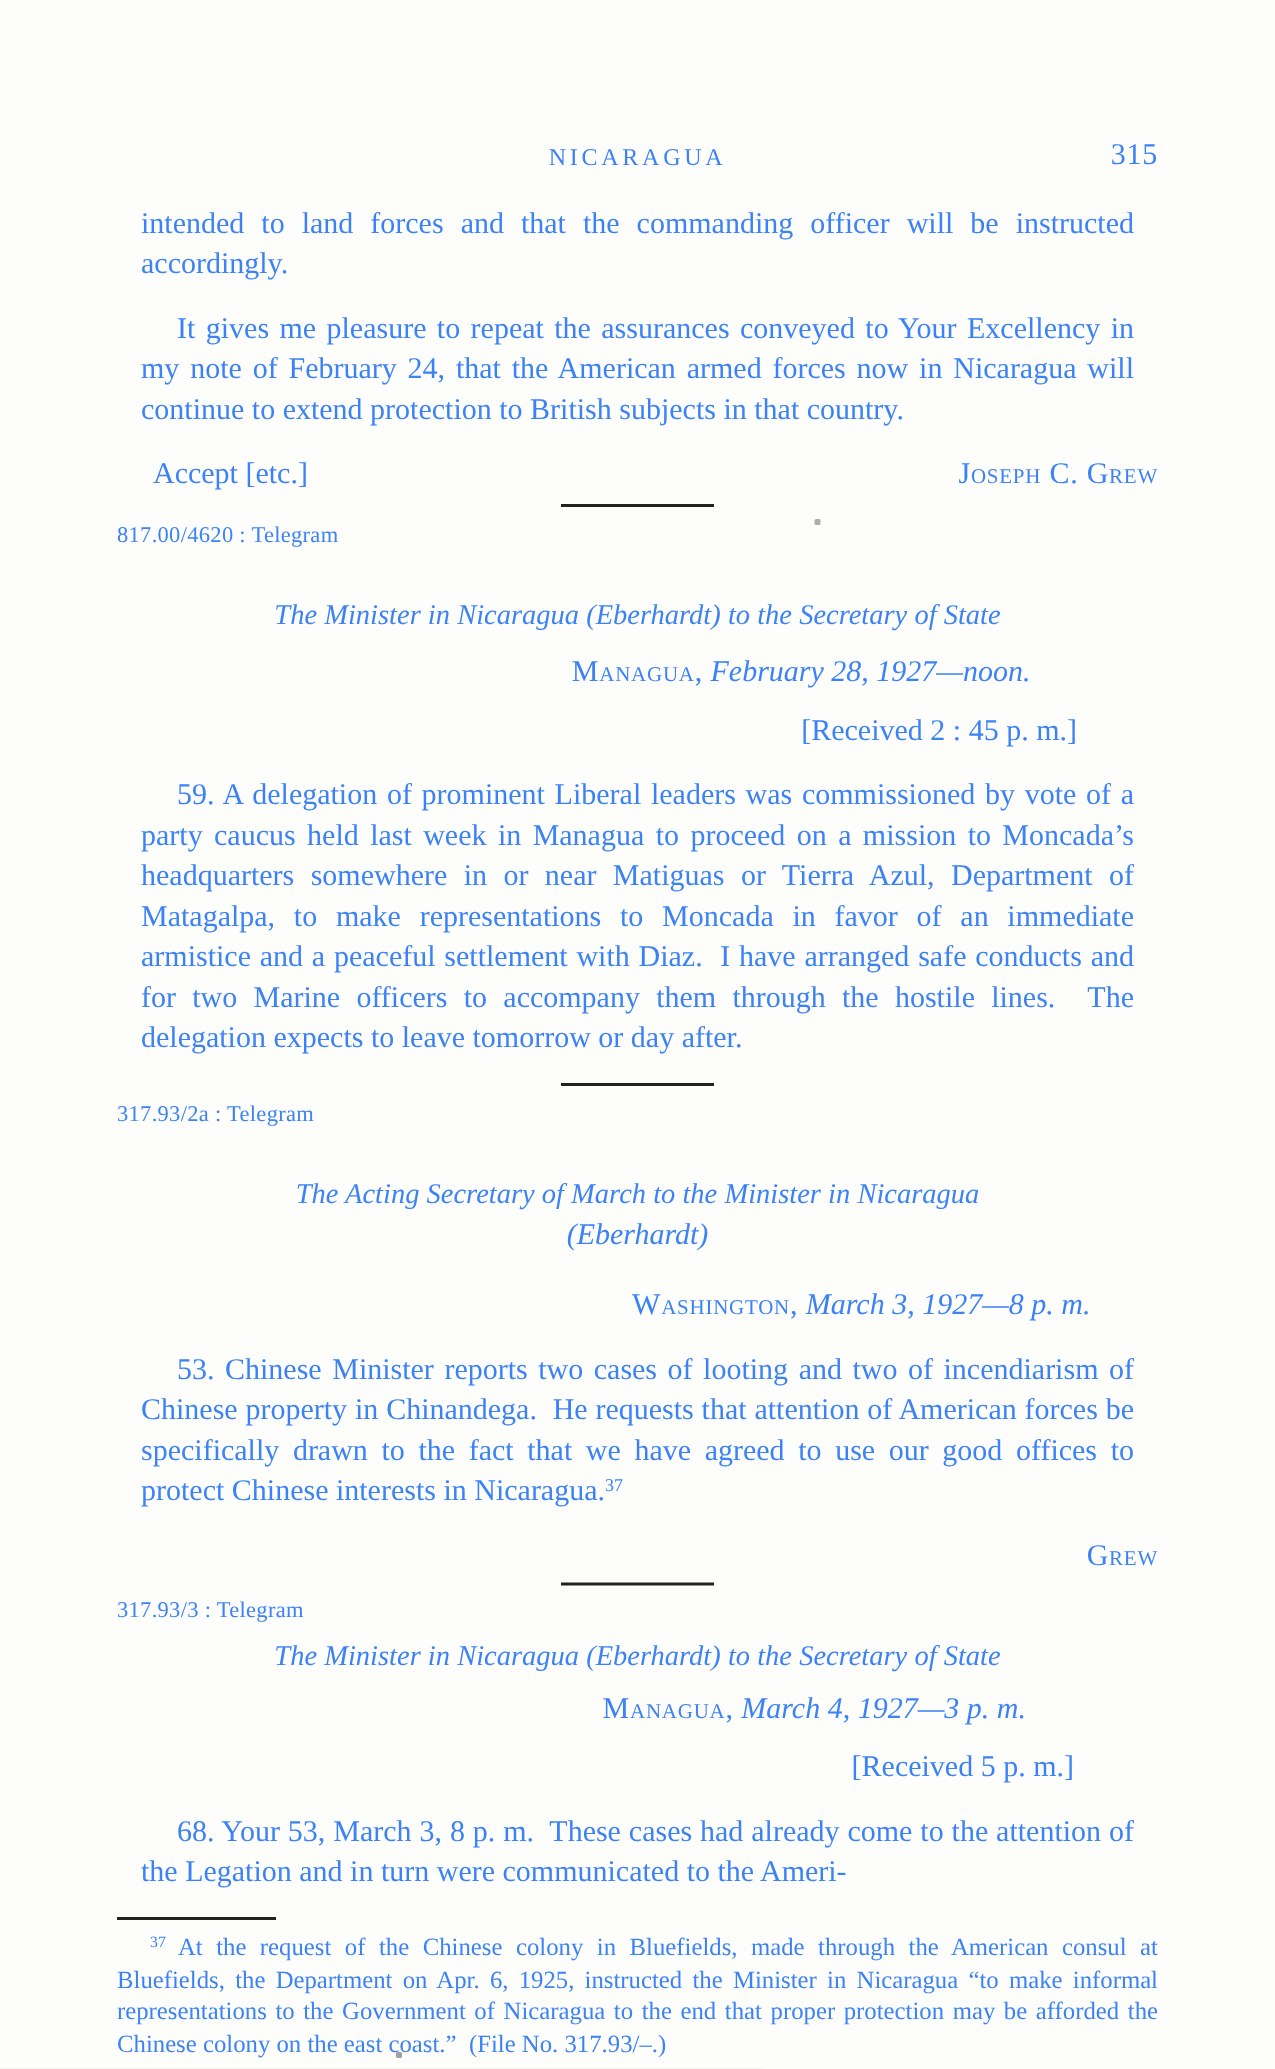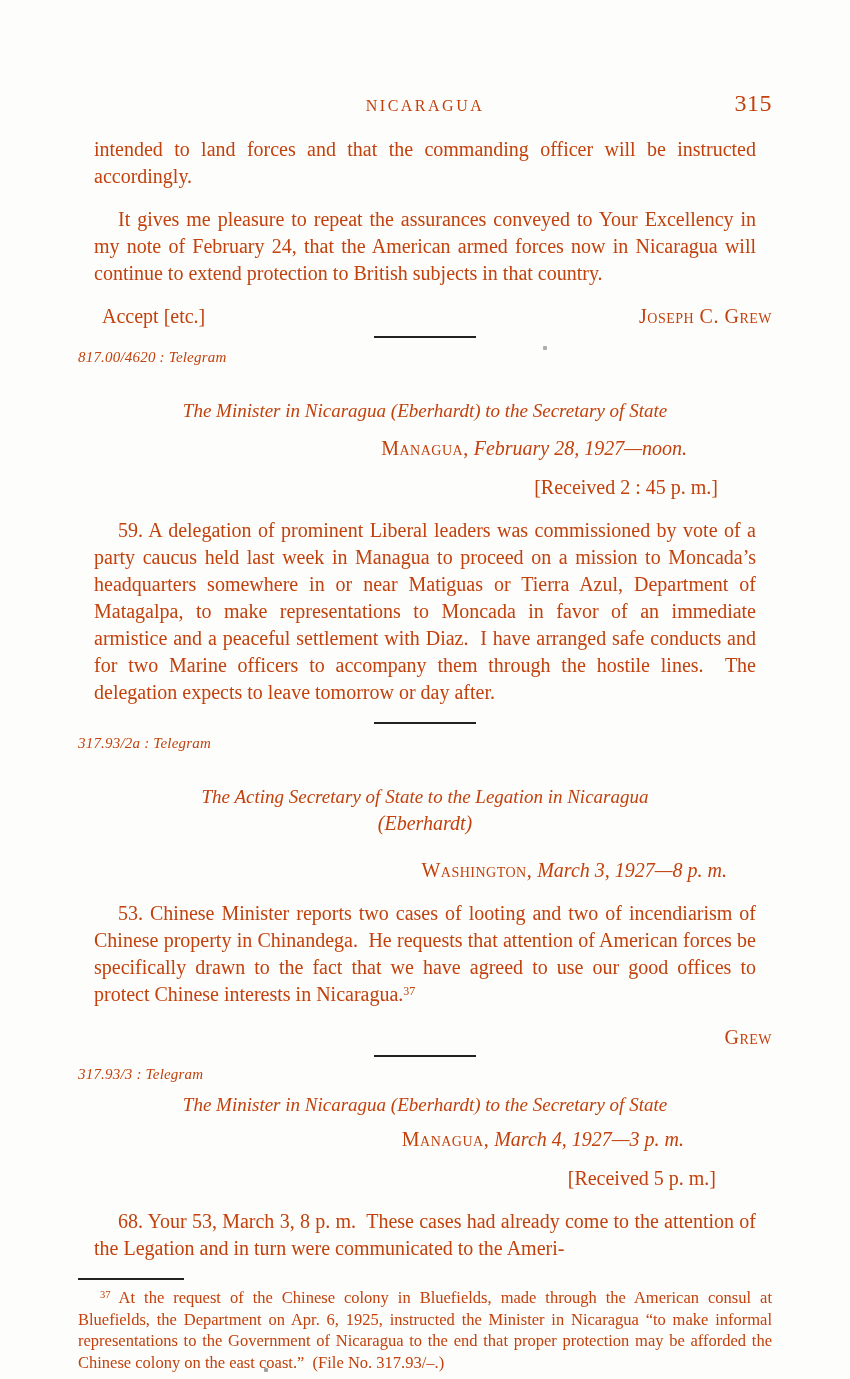--- a/index.html
+++ b/index.html
@@ -3,36 +3,36 @@
 <meta charset="utf-8">
 <style>
   html, body { margin: 0; padding: 0; background: #e9e9e9; }
   .page {
     position: relative;
     width: 850px;
     height: 1379px;
     margin: 0 auto;
     box-sizing: border-box;
     background: #fdfdfb;
-    color: #c2410c;
+    color: #3b82f6;
     padding: 93px 78px 0 78px;
     font-family: "Liberation Serif", "DejaVu Serif", serif;
     font-size: 20px;
     line-height: 27px;
     overflow: hidden;
   }
   
   .running-head { position: relative; margin-bottom: 17px; height: 26px; }
   .head-title {
     display: block; text-align: center;
     font-size: 16px; letter-spacing: 2.5px; line-height: 26px;
   }
   .page-num {
     position: absolute; right: 0; top: -3px;
-    font-size: 24px; letter-spacing: 0.5px;
+    font-size: 20px; letter-spacing: 0.5px;
   }
   
   p.body {
     margin: 16px; text-align: justify; white-space: pre-wrap;
     text-indent: 24px;
   }
   p.body.no-indent { text-indent: 0; }
   
   .closing-row {
     display: flex; justify-content: space-between; align-items: flex-end;
@@ -44,21 +44,20 @@
   .rule {
     width: 102px; height: 2px; background: #222;
     margin: 6px auto 10px auto;
   }
   .rule.r2 { margin-top: 6px; }
   .rule.r3 { margin-top: 4px; margin-bottom: 8px; }
   
   .file-label {
     font-size: 15px; line-height: 18px; margin: 0;
     letter-spacing: 0.2px;
-    font-style: italic;
   }
   .tg-heading {
     margin: 31px 0 0 0; text-align: center;
     font-style: italic; font-size: 19px; line-height: 27px;
   }
   .tg-heading.tight { margin-top: 8px; }
   .tg-heading-line2 { margin: 0; text-align: center; font-style: italic; }
   .dateline { margin: 11px 0 0 0; text-align: right; }
   .dateline.dl1 { padding-right: 85px; }
   .dateline.dl2 { padding-right: 45px; margin-top: 20px; }
@@ -105,21 +104,21 @@
 
   <div class="rule r1"></div>
   <p class="file-label">817.00/4620 : Telegram</p>
   <p class="tg-heading">The Minister in Nicaragua (Eberhardt) to the Secretary of State</p>
   <p class="dateline dl1"><span class="sc">Managua,</span><span class="date-it"> February 28, 1927—noon.</span></p>
   <p class="received rc1">[Received 2 : 45 p. m.]</p>
   <p class="body">59. A delegation of prominent Liberal leaders was commissioned by vote of a party caucus held last week in Managua to proceed on a mission to Moncada’s headquarters somewhere in or near Matiguas or Tierra Azul, Department of Matagalpa, to make representations to Moncada in favor of an immediate armistice and a peaceful settlement with Diaz.  I have arranged safe conducts and for two Marine officers to accompany them through the hostile lines.  The delegation expects to leave tomorrow or day after.</p>
 
   <div class="rule r2"></div>
   <p class="file-label">317.93/2a : Telegram</p>
-  <p class="tg-heading">The Acting Secretary of State to the Legation in Nicaragua</p>
+  <p class="tg-heading">The Acting Secretary of March to the Minister in Nicaragua</p>
   <p class="tg-heading-line2">(Eberhardt)</p>
   <p class="dateline dl2"><span class="sc">Washington,</span><span class="date-it"> March 3, 1927—8 p. m.</span></p>
   <p class="body"><span>53. Chinese Minister reports two cases of looting and two of incendiarism of Chinese property in Chinandega.  He requests that attention of American forces be specifically drawn to the fact that we have agreed to use our good offices to protect Chinese interests in Nicaragua.</span><sup class="fn-ref">37</sup></p>
   <p class="signature-line sc">Grew</p>
 
   <div class="rule r3"></div>
   <p class="file-label">317.93/3 : Telegram</p>
   <p class="tg-heading tight">The Minister in Nicaragua (Eberhardt) to the Secretary of State</p>
   <p class="dateline dl3"><span class="sc">Managua,</span><span class="date-it"> March 4, 1927—3 p. m.</span></p>
   <p class="received rc3">[Received 5 p. m.]</p>

